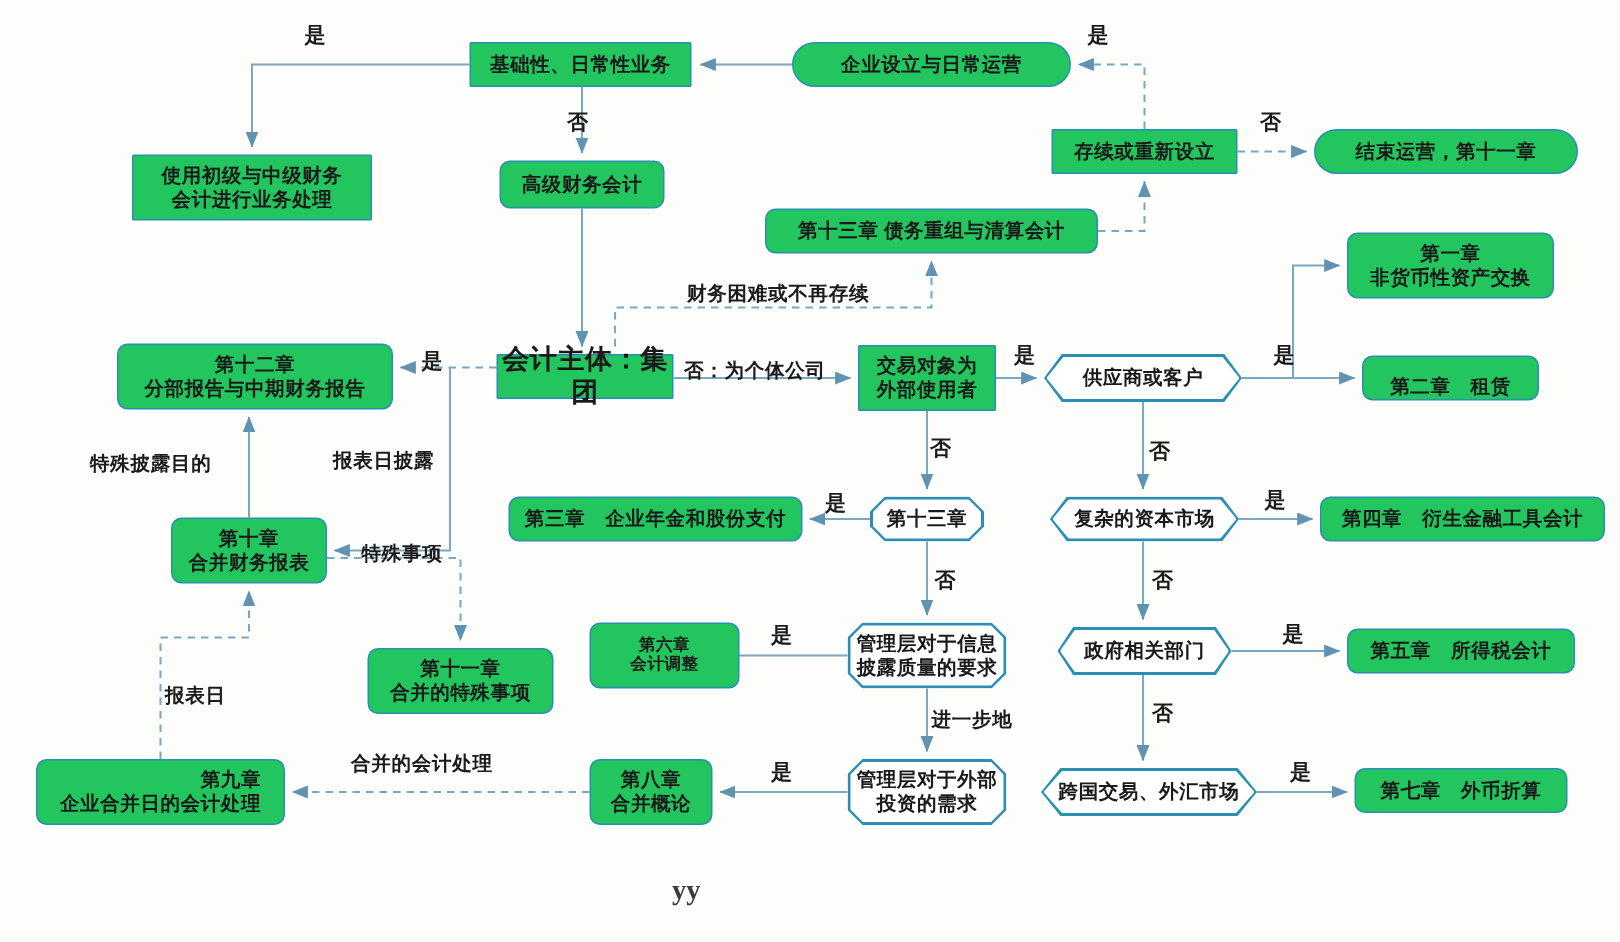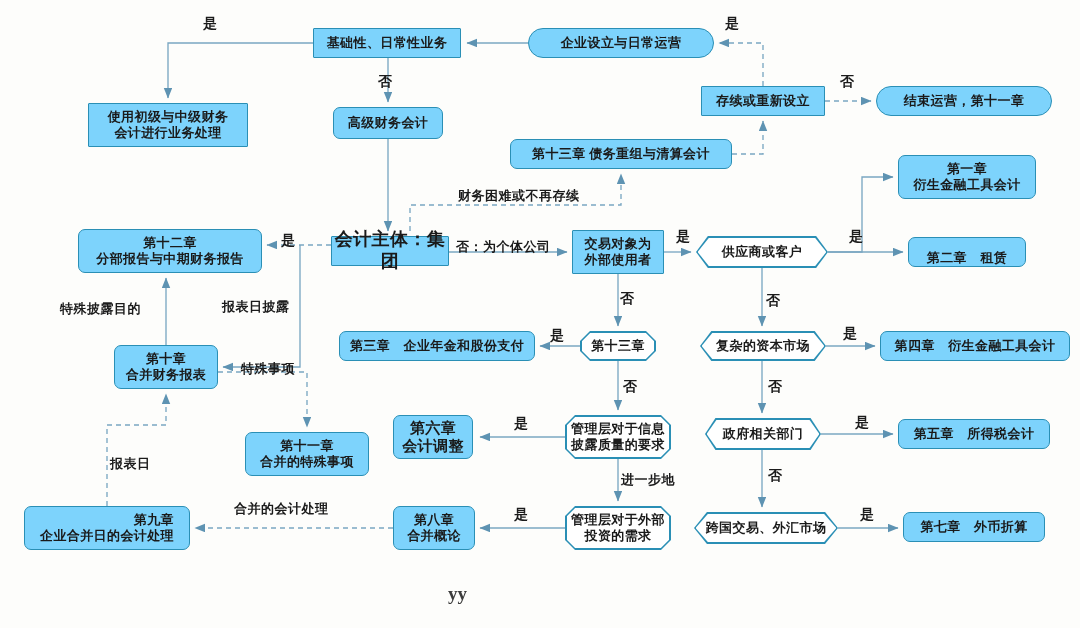--- a/index.html
+++ b/index.html
@@ -12,21 +12,21 @@
   }
   #canvas{position:absolute;left:0;top:0;width:1080px;height:628px;}
   #edges{position:absolute;left:0;top:0;width:1080px;height:628px;}
 
   .node{
     position:absolute;
     box-sizing:border-box;
     display:flex;align-items:center;justify-content:center;
     text-align:center;
     color:#1a1a1a;
-    background:#7dd3fc;
+    background:#22c55e;
     border:1.6px solid #2a8fb5;
     line-height:1.22;
     white-space:pre-line;
     letter-spacing:.4px;
     font-weight:600;
     z-index:4;
   }
   .rect   {border-radius:1px;}
   .round  {border-radius:7px;}
   .stadium{border-radius:999px;}
@@ -159,35 +159,35 @@
   <div id="nodes">
       <div class="node stadium" style="left: 528px; top: 28px; width: 186px; height: 30px; font-size: 13px;"><div style="white-space: pre-line;">企业设立与日常运营</div></div>
       <div class="node rect" style="left: 313px; top: 28px; width: 148px; height: 30px; font-size: 13px;"><div style="white-space: pre-line;">基础性、日常性业务</div></div>
       <div class="node rect" style="left: 88px; top: 103px; width: 160px; height: 44px; font-size: 13px;"><div style="white-space: pre-line;">使用初级与中级财务
 会计进行业务处理</div></div>
       <div class="node round" style="left: 333px; top: 107px; width: 110px; height: 32px; font-size: 13px;"><div style="white-space: pre-line;">高级财务会计</div></div>
       <div class="node rect" style="left: 701px; top: 86px; width: 124px; height: 30px; font-size: 13px;"><div style="white-space: pre-line;">存续或重新设立</div></div>
       <div class="node stadium" style="left: 876px; top: 86px; width: 176px; height: 30px; font-size: 13px;"><div style="white-space: pre-line;">结束运营，第十一章</div></div>
       <div class="node round" style="left: 510px; top: 139px; width: 222px; height: 30px; font-size: 13px;"><div style="white-space: pre-line;">第十三章 债务重组与清算会计</div></div>
       <div class="node round" style="left: 898px; top: 155px; width: 138px; height: 44px; font-size: 13px;"><div style="white-space: pre-line;">第一章
-衍生金融工具会计</div></div>
+非货币性资产交换</div></div>
       <div class="node rect" style="left: 331px; top: 236px; width: 118px; height: 30px; font-size: 18px;"><div style="white-space: pre-line;">会计主体：集团</div></div>
       <div class="node rect" style="left: 572px; top: 230px; width: 92px; height: 44px; font-size: 13px;"><div style="white-space: pre-line;">交易对象为
 外部使用者</div></div>
       <div class="node round" style="left: 78px; top: 229px; width: 184px; height: 44px; font-size: 13px;"><div style="white-space: pre-line;">第十二章
 分部报告与中期财务报告</div></div>
       <div class="node hex" style="left: 696px; top: 236px; width: 132px; height: 32px; font-size: 13px;"><div class="hexout"></div><div class="hexin"></div><div class="lbl">供应商或客户</div></div>
       <div class="node round" style="left: 908px; top: 237px; width: 118px; height: 30px; font-size: 13px; align-items: flex-end;"><div style="white-space: pre-line;">第二章　租赁</div></div>
       <div class="node round" style="left: 339px; top: 331px; width: 196px; height: 30px; font-size: 13px;"><div style="white-space: pre-line;">第三章　企业年金和股份支付</div></div>
       <div class="node cuthex" style="left: 580px; top: 331px; width: 76px; height: 30px; font-size: 13px;"><div class="hexout"></div><div class="hexin"></div><div class="lbl">第十三章</div></div>
       <div class="node hex" style="left: 700px; top: 331px; width: 126px; height: 30px; font-size: 13px;"><div class="hexout"></div><div class="hexin"></div><div class="lbl">复杂的资本市场</div></div>
       <div class="node round" style="left: 880px; top: 331px; width: 190px; height: 30px; font-size: 13px;"><div style="white-space: pre-line;">第四章　衍生金融工具会计</div></div>
       <div class="node round" style="left: 114px; top: 345px; width: 104px; height: 44px; font-size: 13px;"><div style="white-space: pre-line;">第十章
 合并财务报表</div></div>
-      <div class="node round" style="left: 393px; top: 415px; width: 80px; height: 44px; font-size: 15px;"><div style="white-space: pre-line;">第六章
+      <div class="node round" style="left: 393px; top: 415px; width: 100px; height: 44px; font-size: 11px;"><div style="white-space: pre-line;">第六章
 会计调整</div></div>
       <div class="node cuthex" style="left: 565px; top: 415px; width: 106px; height: 44px; font-size: 13px;"><div class="hexout"></div><div class="hexin"></div><div class="lbl">管理层对于信息
 披露质量的要求</div></div>
       <div class="node hex" style="left: 705px; top: 418px; width: 116px; height: 32px; font-size: 13px;"><div class="hexout"></div><div class="hexin"></div><div class="lbl">政府相关部门</div></div>
       <div class="node round" style="left: 898px; top: 419px; width: 152px; height: 30px; font-size: 13px;"><div style="white-space: pre-line;">第五章　所得税会计</div></div>
       <div class="node round" style="left: 245px; top: 432px; width: 124px; height: 44px; font-size: 13px;"><div style="white-space: pre-line;">第十一章
 合并的特殊事项</div></div>
       <div class="node round" style="left: 393px; top: 506px; width: 82px; height: 44px; font-size: 13px;"><div style="white-space: pre-line;">第八章
 合并概论</div></div>
       <div class="node cuthex" style="left: 565px; top: 506px; width: 106px; height: 44px; font-size: 13px;"><div class="hexout"></div><div class="hexin"></div><div class="lbl">管理层对于外部

